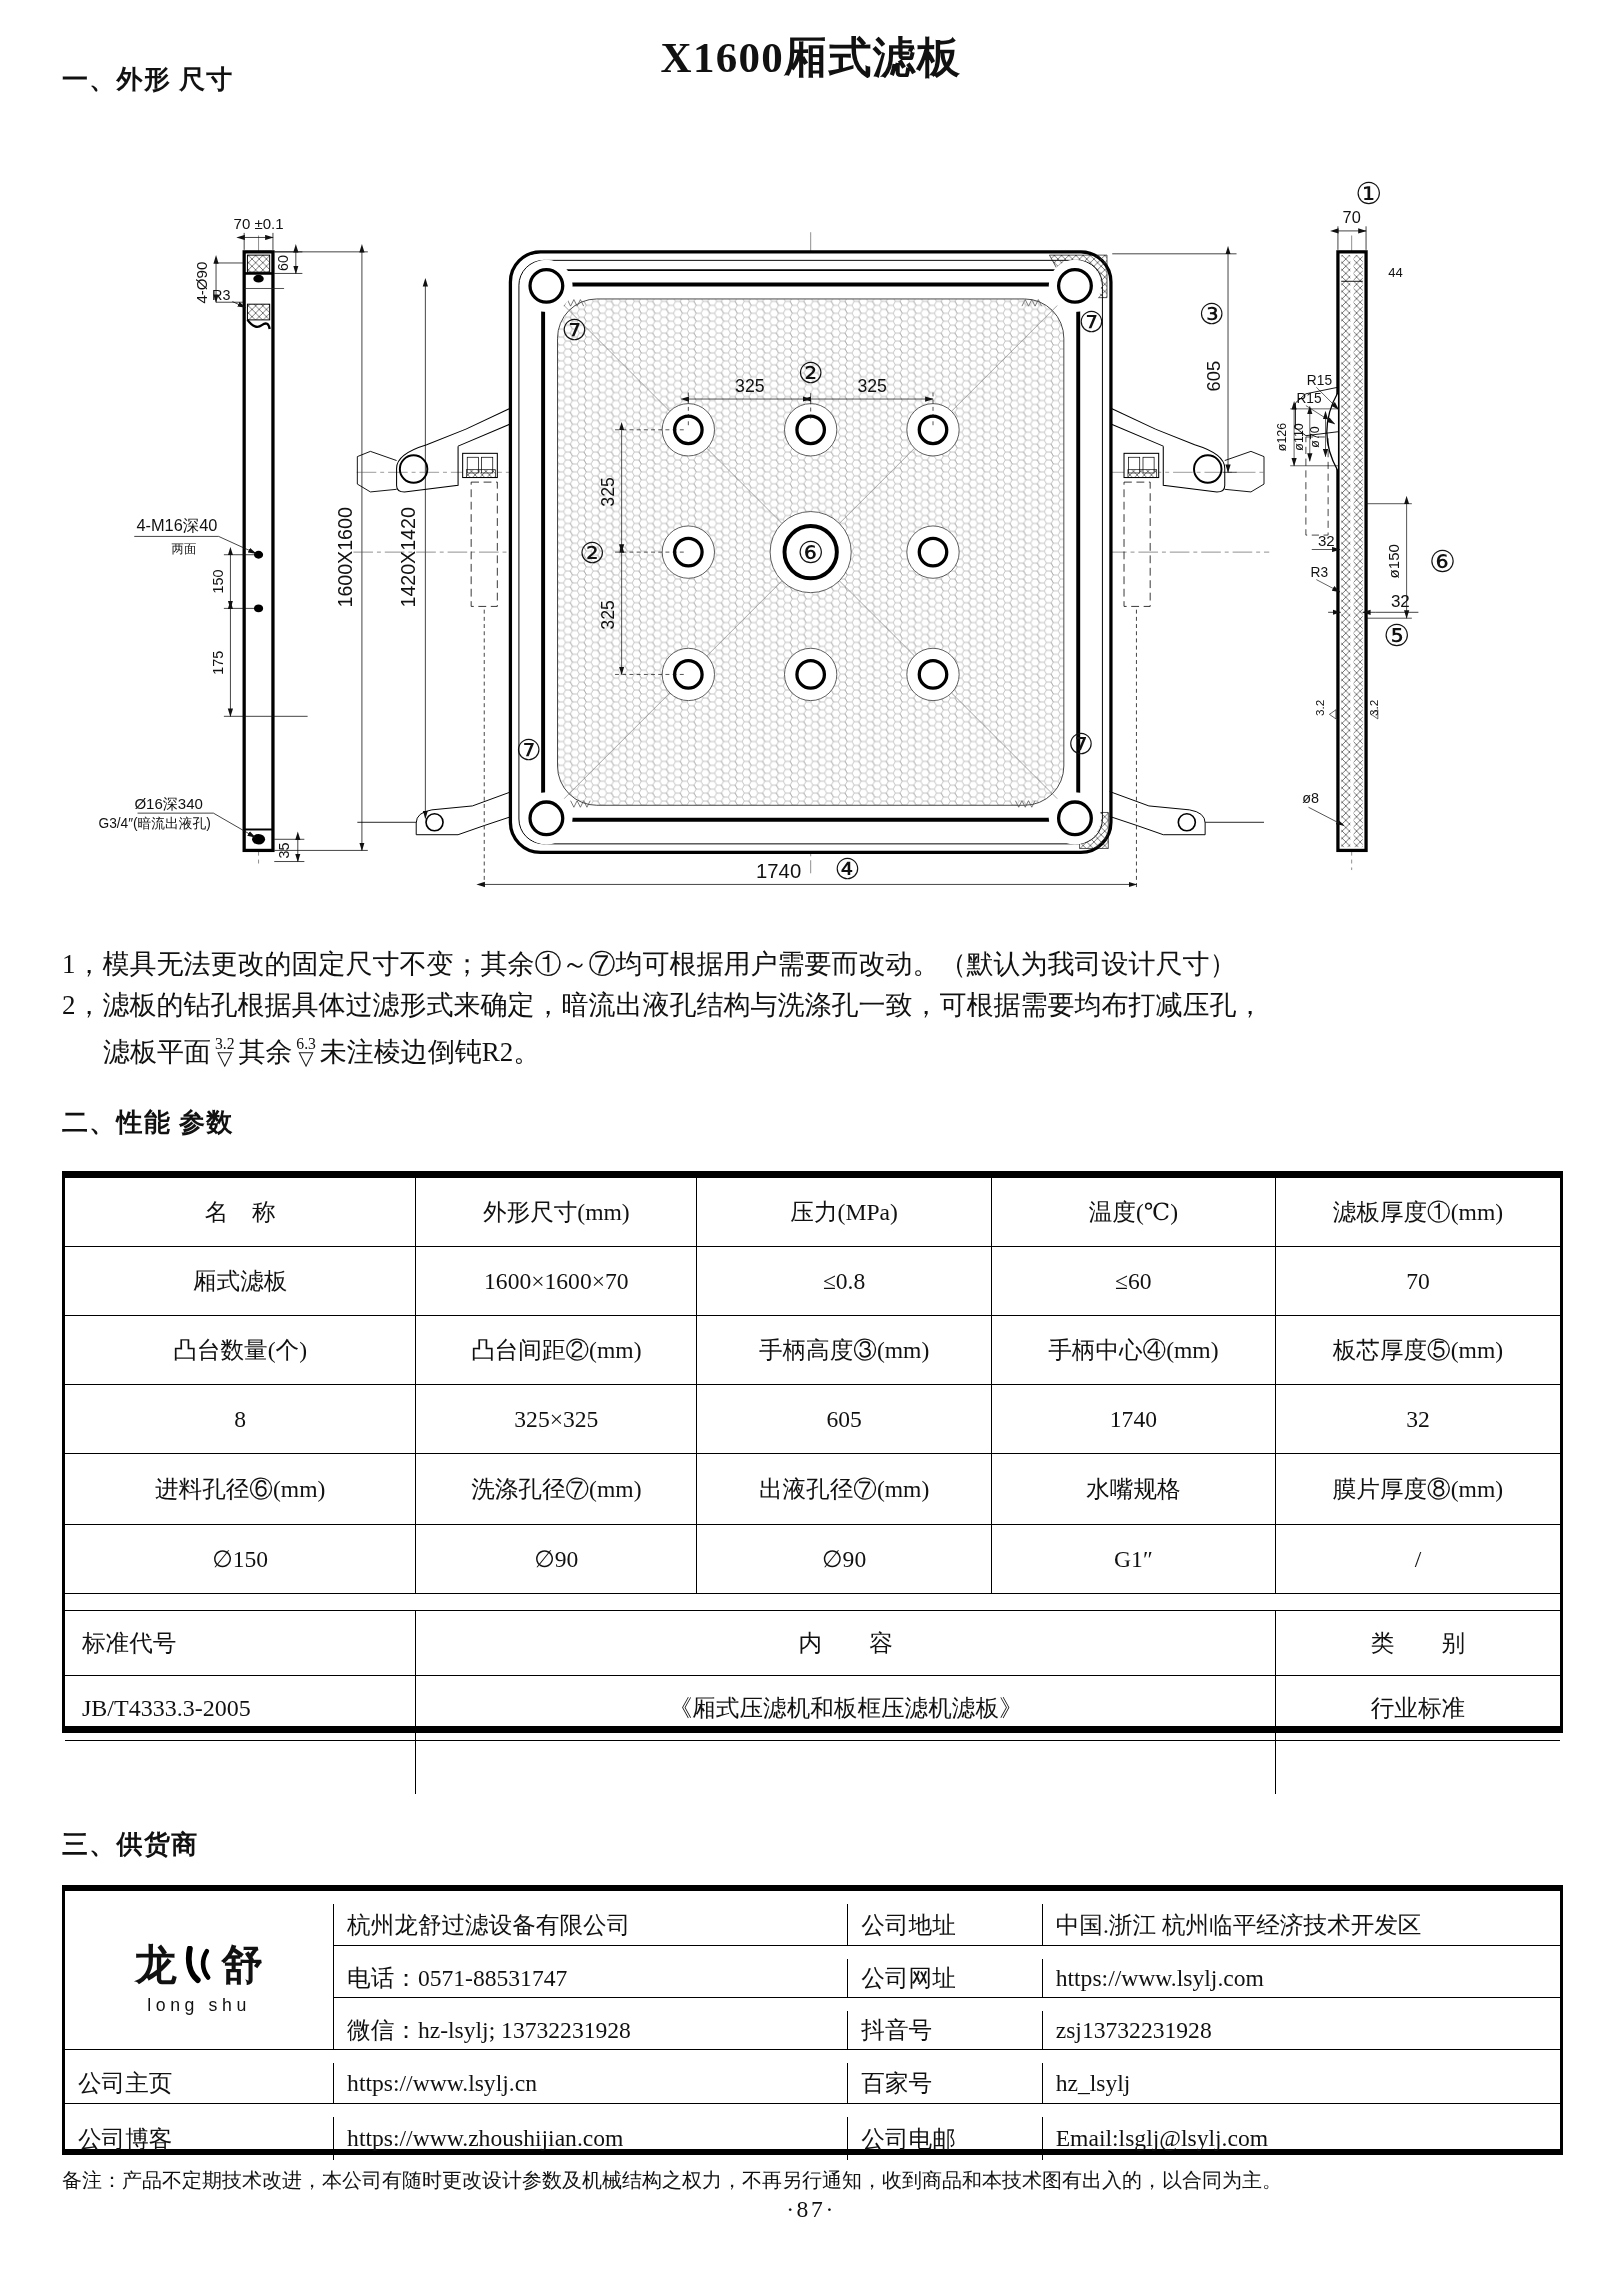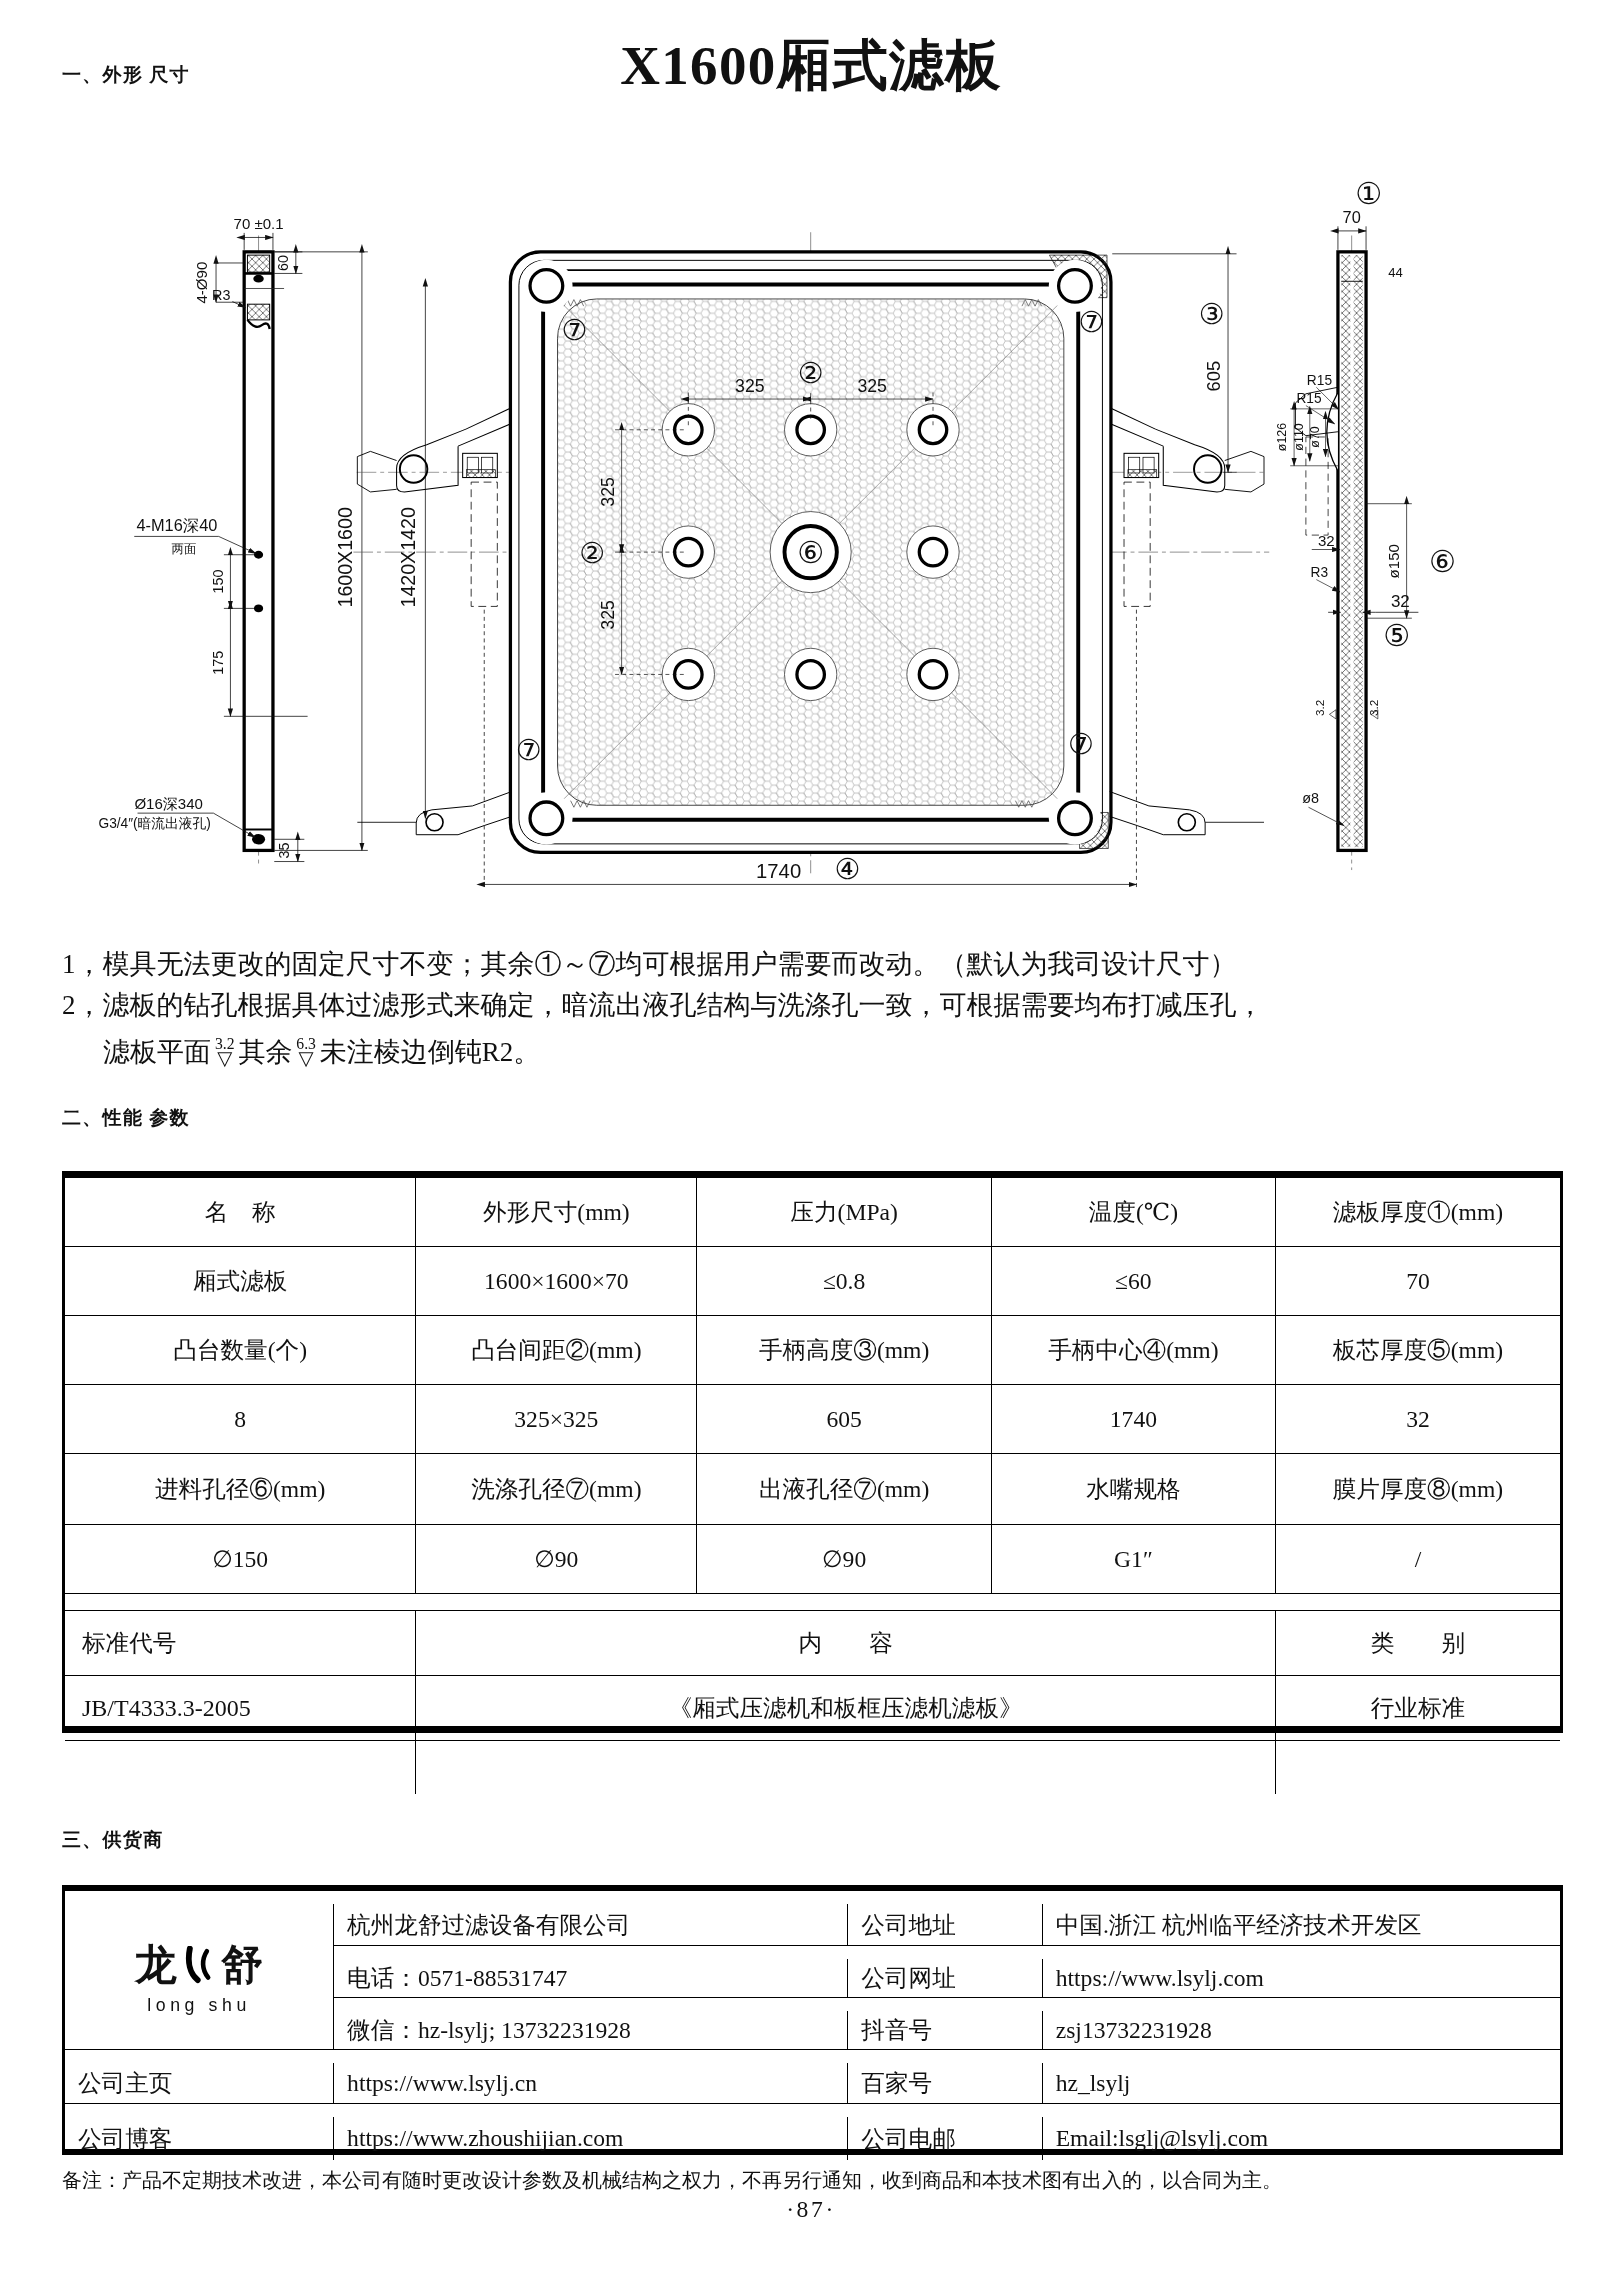--- a/index.html
+++ b/index.html
@@ -1,21 +1,21 @@
 <!DOCTYPE html>
 <html style="font-size:10.5px"><head>
 <meta charset="utf-8">
 <style>
   html,body{margin:0;padding:0;background:#888;}
   #page{position:relative;width:1622px;height:2295px;background:#ffffff;
         font-family:"Liberation Serif","DejaVu Serif",serif;color:#111;overflow:hidden;}
   .abs{position:absolute;}
   
-  #title{left:0;top:29px;width:1622px;text-align:center;font-size:55px;font-weight:700;letter-spacing:1.3px;}
-  .sec-h{font-size:19px;font-weight:700;letter-spacing:1.3px;}
+  #title{left:0;top:29px;width:1622px;text-align:center;font-size:43px;font-weight:700;letter-spacing:1.3px;}
+  .sec-h{font-size:26px;font-weight:700;letter-spacing:1.3px;}
   #s1{left:62px;top:62px;}
   #s2{left:62px;top:1105px;}
   #s3{left:62px;top:1827px;}
   
   #notes{left:62px;top:944px;width:1518px;font-size:27px;line-height:41px;}
   #notes .indent{padding-left:41px;display:flex;align-items:flex-start;margin-top:6px;}
   .finish{display:inline-flex;flex-direction:column;align-items:center;line-height:1;margin:0 3.9px;transform:translateY(3.9px);}
   .finish .fnum{font-size:15.7px;}
   .finish .ftri{font-size:19.6px;line-height:13px;}
   

